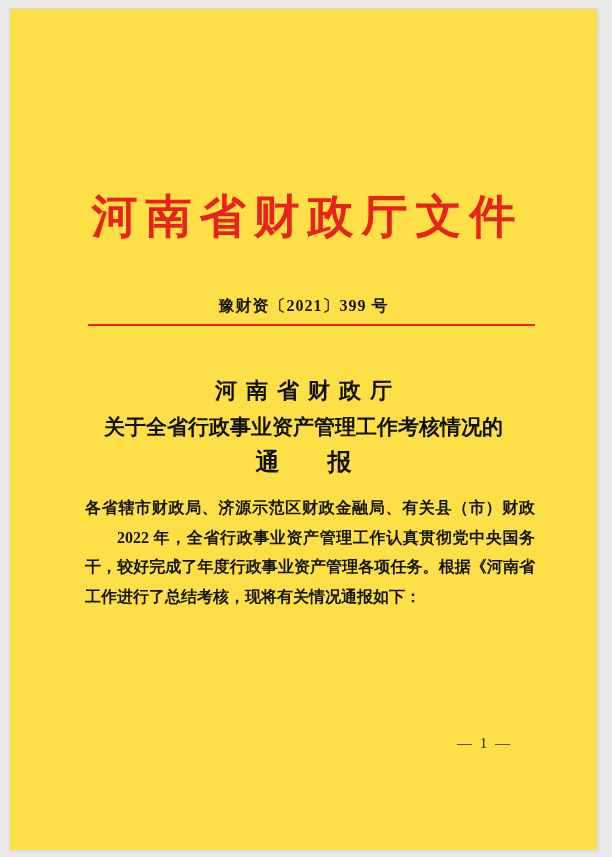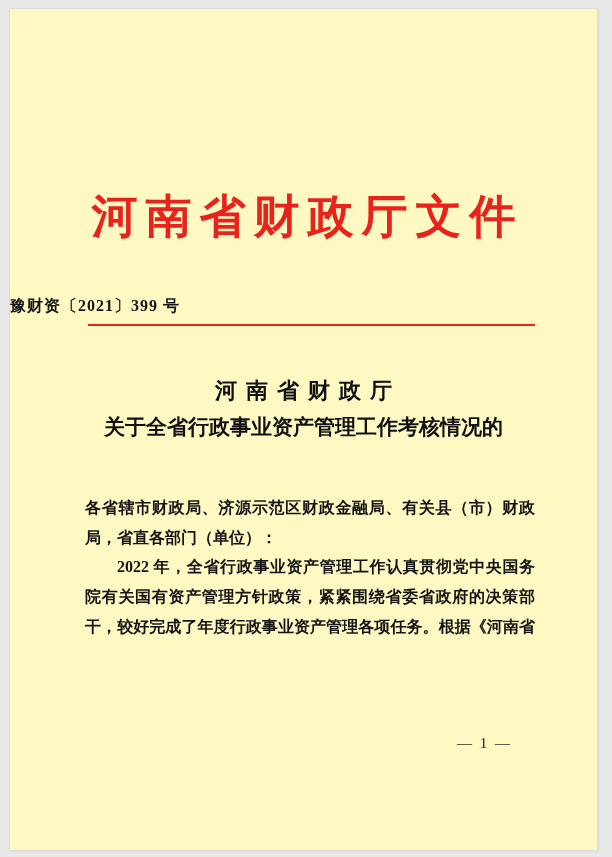--- a/index.html
+++ b/index.html
@@ -15,21 +15,21 @@
     position: relative;
     width: 612px;
     height: 857px;
   }
   .page {
     position: absolute;
     left: 10px;
     top: 9px;
     width: 587px;
     height: 841px;
-    background: #fef9c3;
+    background: #fde047;
     box-shadow: 0 0 0 1px #dcdcdc, 1px 1px 3px rgba(0,0,0,0.12);
   }
   .header-title {
     position: absolute;
     top: 172px;
     left: 0;
     right: 0;
     height: 72px;
     line-height: 72px;
     text-align: center;
@@ -40,21 +40,21 @@
     text-indent: 8px;
     white-space: nowrap;
   }
   .doc-number {
     position: absolute;
     top: 286px;
     left: 0;
     right: 0;
     height: 22px;
     line-height: 22px;
-    text-align: left;
+    text-align: center;
     color: #161616;
     font-size: 16px;
     font-weight: bold;
     letter-spacing: 1px;
     white-space: nowrap;
   }
   .red-line {
     position: absolute;
     top: 315px;
     left: 78px;
@@ -139,25 +139,25 @@
     <div class="header-title">河南省财政厅文件</div>
 
     <div class="doc-number">豫财资〔2021〕399 号</div>
 
     <div class="red-line"></div>
 
     <div class="doc-title doc-title-1">河南省财政厅</div>
 
     <div class="doc-title doc-title-2">关于全省行政事业资产管理工作考核情况的</div>
 
+    <div class="doc-title doc-title-3">通　　报</div>
 
     <div class="body-text">
       <div class="body-line j">各省辖市财政局、济源示范区财政金融局、有关县（市）财政</div>
-      <div class="body-line">局，省直各部门（单位）：</div>
       <div class="body-line j indent">2022 年，全省行政事业资产管理工作认真贯彻党中央国务</div>
-      <div class="body-line j">院有关国有资产管理方针政策，紧紧围绕省委省政府的决策部</div>
       <div class="body-line j">干，较好完成了年度行政事业资产管理各项任务。根据《河南省</div>
+      <div class="body-line">工作进行了总结考核，现将有关情况通报如下：</div>
     </div>
 
     <div class="page-number">— 1 —</div>
 
   </div>
 </div>
 
 </body></html>

